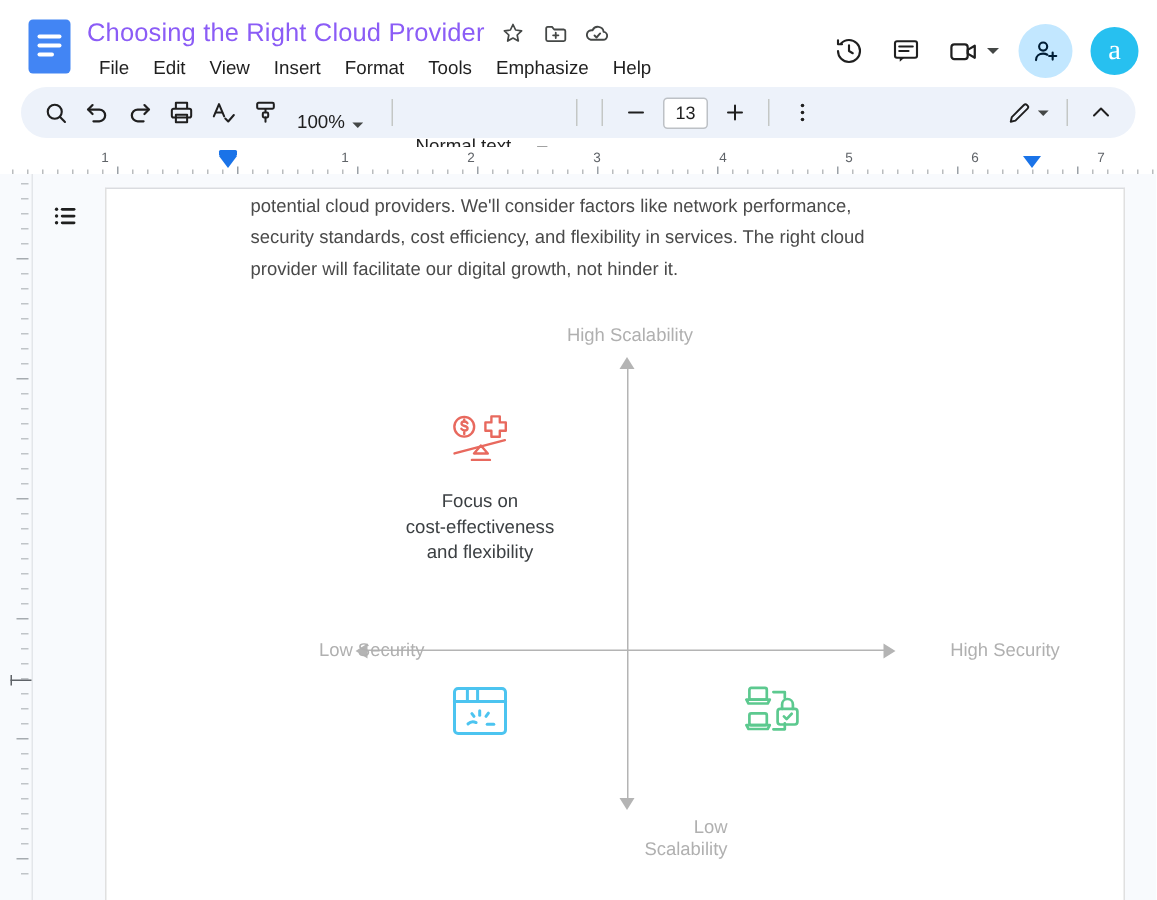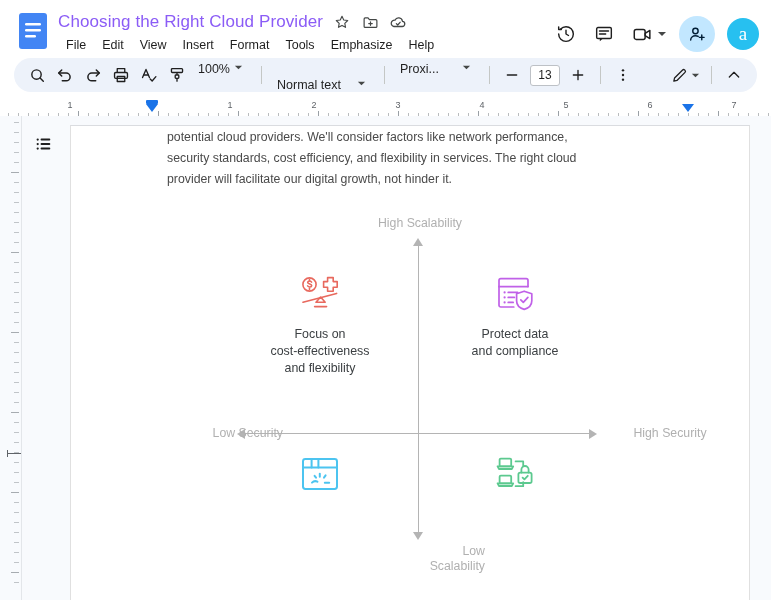--- a/index.html
+++ b/index.html
@@ -136,21 +136,21 @@
     cursor: pointer;
     flex: 0 0 auto;
   }
   .tb-sep {
     width: 1px; height: 18px;
     background: #c4c7c5;
     margin: 0 7px;
     flex: 0 0 auto;
   }
   .tb-select {
-    display: flex; align-items: flex-start;
+    display: flex; align-items: flex-end;
     gap: 6px;
     height: 26px;
     padding: 0 6px;
     border-radius: 4px;
     cursor: pointer;
     color: #1f1f1f;
     font-size: 12.5px;
     white-space: nowrap;
   }
   .tb-select .lbl { display:inline-block; }
@@ -532,28 +532,20 @@
       <span class="lbl">Normal text</span>
       <span class="caret">
         <svg width="9" height="9" viewBox="0 0 10 10">
             <path d="M1 3l4 4 4-4z" fill="#444746"></path>
           </svg>
       </span>
     </div>
 
     <div class="tb-sep"></div>
 
-    <div class="tb-select font-sel">
-      <span class="lbl">Proxi...</span>
-      <span class="caret">
-        <svg width="9" height="9" viewBox="0 0 10 10">
-            <path d="M1 3l4 4 4-4z" fill="#444746"></path>
-          </svg>
-      </span>
-    </div>
 
     <div class="tb-sep"></div>
 
     <div class="tb-btn">
       <svg width="16" height="16" viewBox="0 0 24 24" stroke="#1f1f1f" stroke-width="2" stroke-linecap="round">
           <path d="M5 12h14"></path>
         </svg>
     </div>
     <div class="fontsize-box">13</div>
     <div class="tb-btn">
@@ -784,39 +776,20 @@
             <path d="M4 27.3L37.6 18.4"></path>
             <path d="M17 27.3h9.2l-4.6-5.3z"></path>
             <path d="M15.6 31.6h12"></path>
           </svg>
         </div>
         <div class="quad-text">Focus on
 cost-effectiveness
 and flexibility</div>
       </div>
 
-      <div class="quad q-tr">
-        <div class="quad-icon">
-          <svg width="40" height="38" viewBox="0 0 40 38" fill="none" stroke="#c061e8" stroke-width="1.7" stroke-linecap="round" stroke-linejoin="round">
-            <path d="M4 11.6V5.4a1.8 1.8 0 011.8-1.8h25.4A1.8 1.8 0 0133 5.4v6.2"></path>
-            <path d="M4 11.6h29"></path>
-            <path d="M4 11.6v18.6a1.8 1.8 0 001.8 1.8h13"></path>
-            <circle cx="9.6" cy="17.4" r="1.1" fill="#c061e8" stroke="none"></circle>
-            <path d="M13.2 17.4h9.4"></path>
-            <circle cx="9.6" cy="22.4" r="1.1" fill="#c061e8" stroke="none"></circle>
-            <path d="M13.2 22.4h6.2"></path>
-            <circle cx="9.6" cy="27.4" r="1.1" fill="#c061e8" stroke="none"></circle>
-            <path d="M13.2 27.4h5"></path>
-            <path d="M29.2 16.2l7.6 2.6v7c0 4.3-3.3 7.4-7.6 8.6-4.3-1.2-7.6-4.3-7.6-8.6v-7z"></path>
-            <path d="M25.8 24.8l2.5 2.5 4.6-5"></path>
-          </svg>
-        </div>
-        <div class="quad-text">Protect data
-and compliance</div>
-      </div>
 
       <div class="quad q-bl">
         <div class="quad-icon">
           <svg width="40" height="36" viewBox="0 0 40 36" fill="none" stroke="#4cc4f0" stroke-width="2" stroke-linecap="round" stroke-linejoin="round">
             <rect x="3" y="3" width="34" height="30" rx="2.4"></rect>
             <path d="M3 11.6h34"></path>
             <path d="M11.6 3v8.6M18.4 3v8.6"></path>
             <path d="M12 26.6c1.4-1.4 3.6-1.8 5.4-.9"></path>
             <path d="M19.8 17.8v3"></path>
             <path d="M25.6 19.4l-1.6 2.2"></path>

